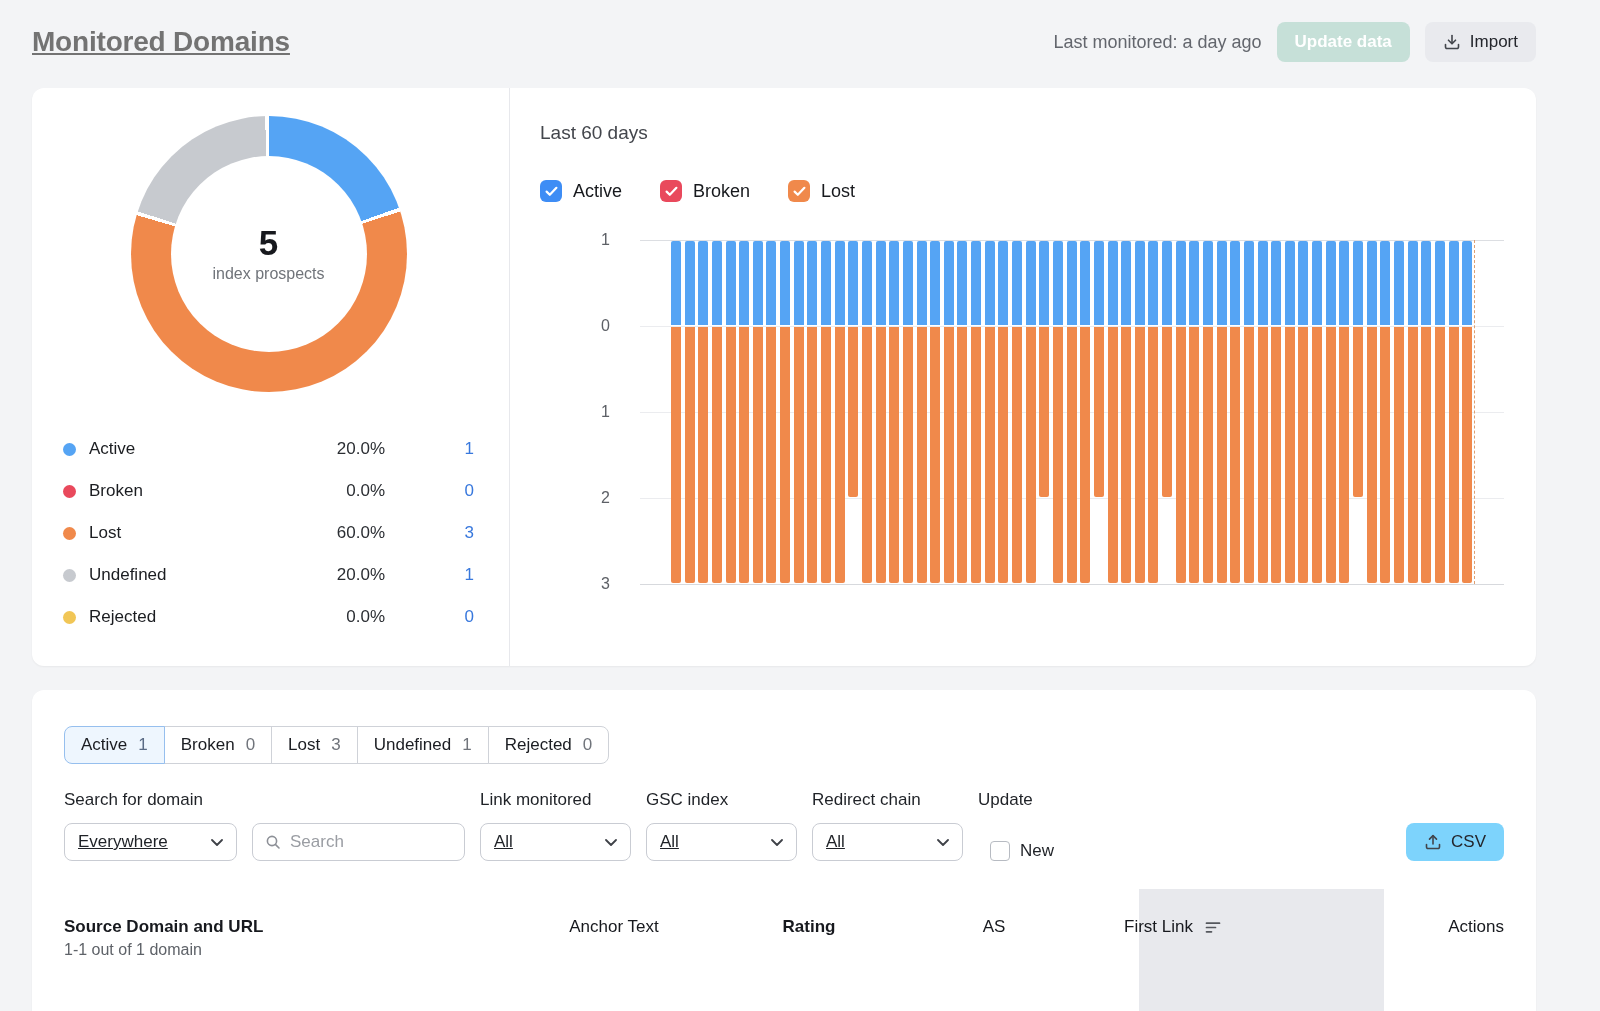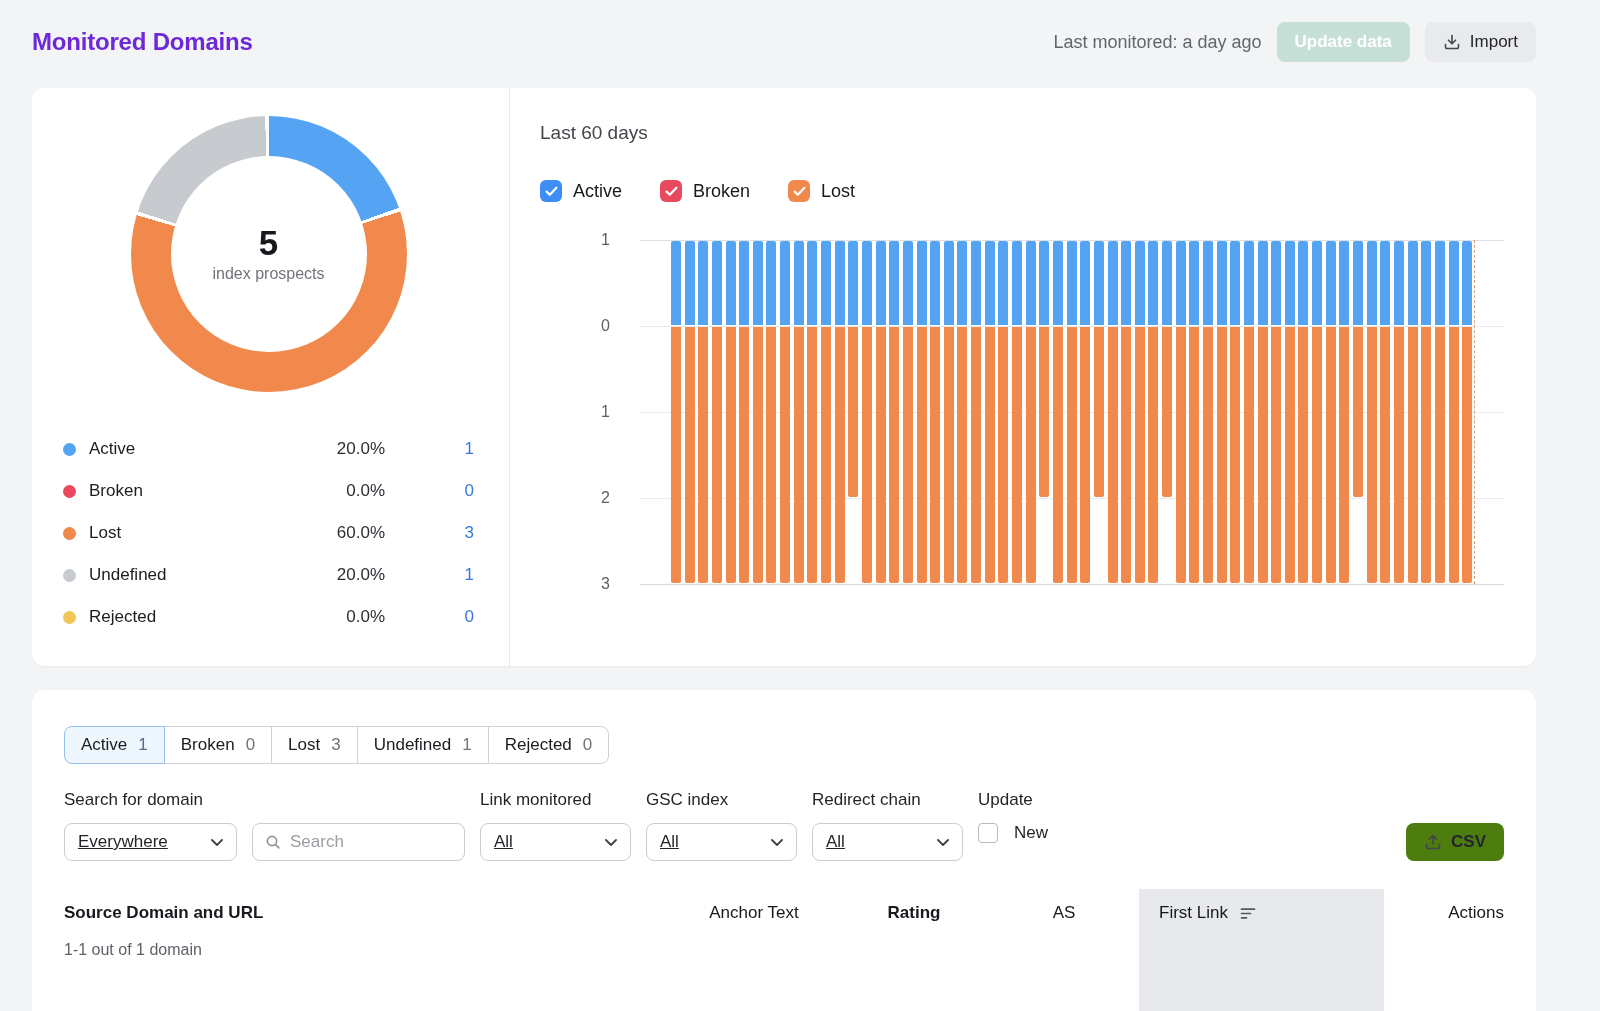--- a/index.html
+++ b/index.html
@@ -7,30 +7,30 @@
   body {
     background:#f3f4f6;
     font-family:"Liberation Sans", sans-serif;
     color:#1b1d22;
     overflow:hidden;
   }
   .page { padding:20px 64px 0 32px; }
 
   
   .topbar { display:flex; align-items:center; justify-content:space-between; height:44px; }
-  .topbar h1 { font-size:24px; font-weight:700; color:#6d28d9; letter-spacing:-0.2px; }
+  .topbar h1 { font-size:28px; font-weight:700; color:#737373; letter-spacing:-0.2px;text-decoration:underline; }
   .topbar-right { display:flex; align-items:center; gap:15px; }
   .last-monitored { font-size:18px; color:#63666d; }
   .btn {
     display:inline-flex; align-items:center; gap:9px; height:40px; padding:0 18px;
     border:none; border-radius:8px; font-family:inherit; font-size:17px; cursor:pointer; white-space:nowrap;
   }
   .btn-update { background:#c6e0d8; color:#ffffff; font-weight:700; }
   .btn-import { background:#e9eaee; color:#24262c; font-weight:400; }
-  .btn-csv { background:#4d7c0f; color:#24262c; height:38px;font-weight:bold; }
+  .btn-csv { background:#7dd3fc; color:#24262c; height:38px; }
 
   
   .card { background:#ffffff; border-radius:12px; box-shadow:0 1px 2px rgba(20,22,26,.05); }
   .overview-card { margin-top:24px; height:578px; display:flex; overflow:hidden; }
   .vdivider { width:1px; background:#e7e8ec; }
 
   
   .donut-pane { width:477px; flex-shrink:0; padding:28px 35px 24px 31px; }
   .donut { width:276px; height:276px; border-radius:50%; margin:0 auto 36px; position:relative; }
   .donut-hole {
@@ -91,27 +91,27 @@
     font-family:inherit; font-size:17px; color:#1f2227; cursor:pointer;text-decoration:underline;
   }
   .dd-scope { width:173px; }
   .dd-all { width:151px; }
   .searchbox {
     width:213px; height:38px; border:1px solid #c9ccd3; border-radius:8px; background:#fff;
     display:flex; align-items:center; gap:9px; padding:0 12px;
   }
   .searchbox input { border:none; outline:none; flex:1; min-width:0; font-family:inherit; font-size:17px; color:#1f2227; background:transparent; }
   .searchbox input::placeholder { color:#9a9da3; }
-  .state-check { display:flex; align-items:flex-start; gap:16px; font-size:17px; color:#1f2227; cursor:pointer; height:38px; }
+  .state-check { display:flex; align-items:flex-end; gap:10px; font-size:17px; color:#1f2227; cursor:pointer; height:38px;margin-left:12px; }
   .checkbox-empty { width:20px; height:20px; border:1.5px solid #b7bbc2; border-radius:4px; background:#fff; flex-shrink:0; }
   .filters .spacer { flex:1; }
 
   .table-area { position:relative; height:180px; }
   .firstseen-col-bg { position:absolute; top:0; bottom:0; right:120px; width:245px; background:#e8e9ed; }
-  .thead { position:relative; z-index:1; display:flex; align-items:center; height:48px; font-size:17px; color:#17191e; }
+  .thead { position:relative; z-index:1; display:flex; align-items:flex-end; height:48px; font-size:17px; color:#17191e;gap:35px; }
   .th-source { flex:1; font-weight:700; }
   .th-anchor { width:170px; text-align:center; }
   .th-rating { width:150px; text-align:center;font-weight:bold; }
   .th-as { width:150px; text-align:center; }
   .th-firstseen { width:245px; display:flex; align-items:center; gap:12px; padding-left:20px; }
   .th-actions { width:120px; text-align:right; }
   .sort-icon { display:inline-flex; align-items:center; cursor:pointer; }
   .pagination { position:relative; z-index:1; margin-top:4px; font-size:16px; color:#5e6268; }
 </style>
 </head>

